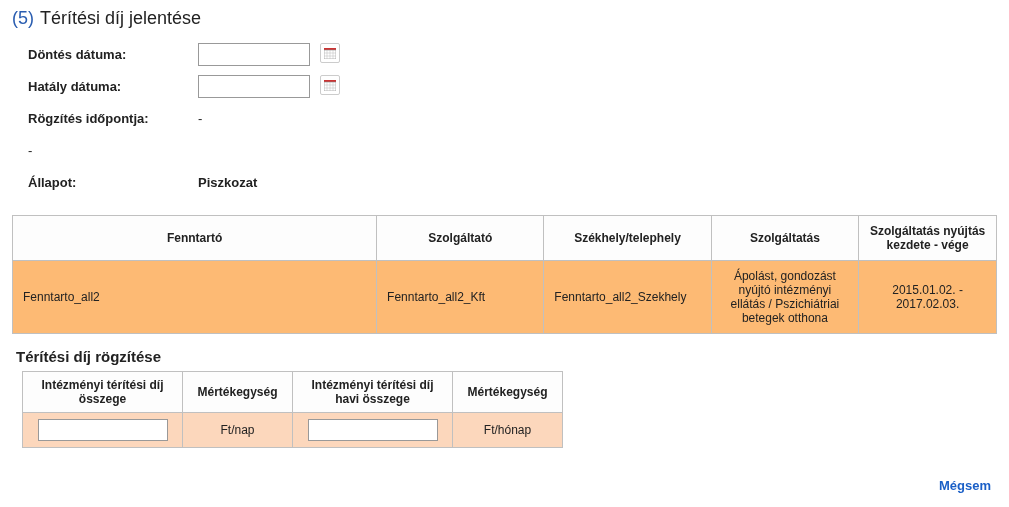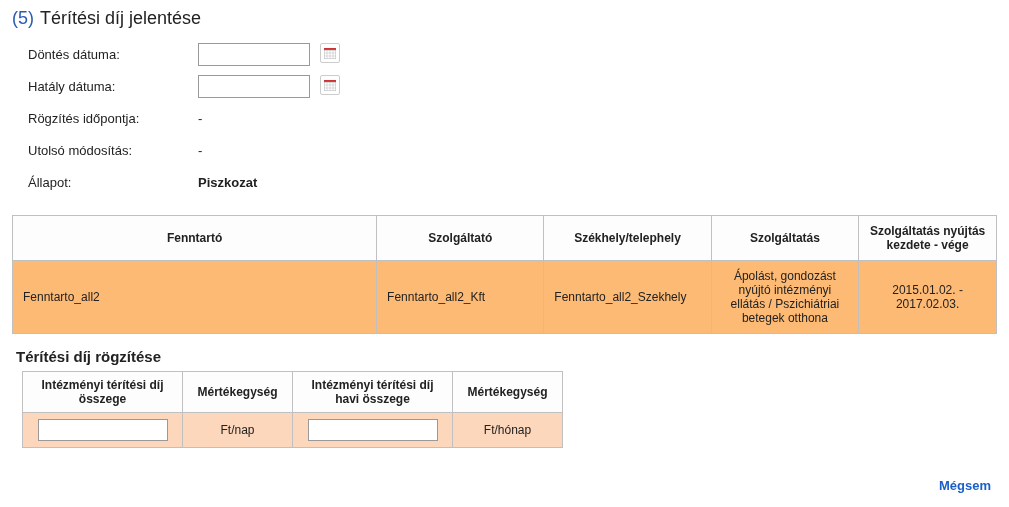--- a/index.html
+++ b/index.html
@@ -31,20 +31,21 @@
   .form-row {
     display: flex;
     align-items: center;
     min-height: 30px;
     margin-bottom: 2px;
   }
   .form-row .label {
     width: 170px;
     font-size: 13px;
     color: #222;
+    font-weight: bold;
   }
   .form-row .value {
     font-size: 13px;
   }
   .form-row input.text {
     width: 112px;
     height: 23px;
     border: 1px solid #999;
     padding: 2px 4px;
     box-sizing: border-box;
@@ -187,21 +188,20 @@
               <line x1="0" y1="9" x2="12" y2="9" stroke="#bbb" stroke-width="0.5"></line>
             </svg>
         </span>
       </div>
     </div>
     <div class="form-row">
       <div class="label">Rögzítés időpontja:</div>
       <div class="value">-</div>
     </div>
     <div class="form-row">
-      <div class="label">Utolsó módosítás:</div>
       <div class="value">-</div>
     </div>
     <div class="form-row">
       <div class="label">Állapot:</div>
       <div class="value bold">Piszkozat</div>
     </div>
   </div>
 
   <table class="grid">
     <colgroup>

